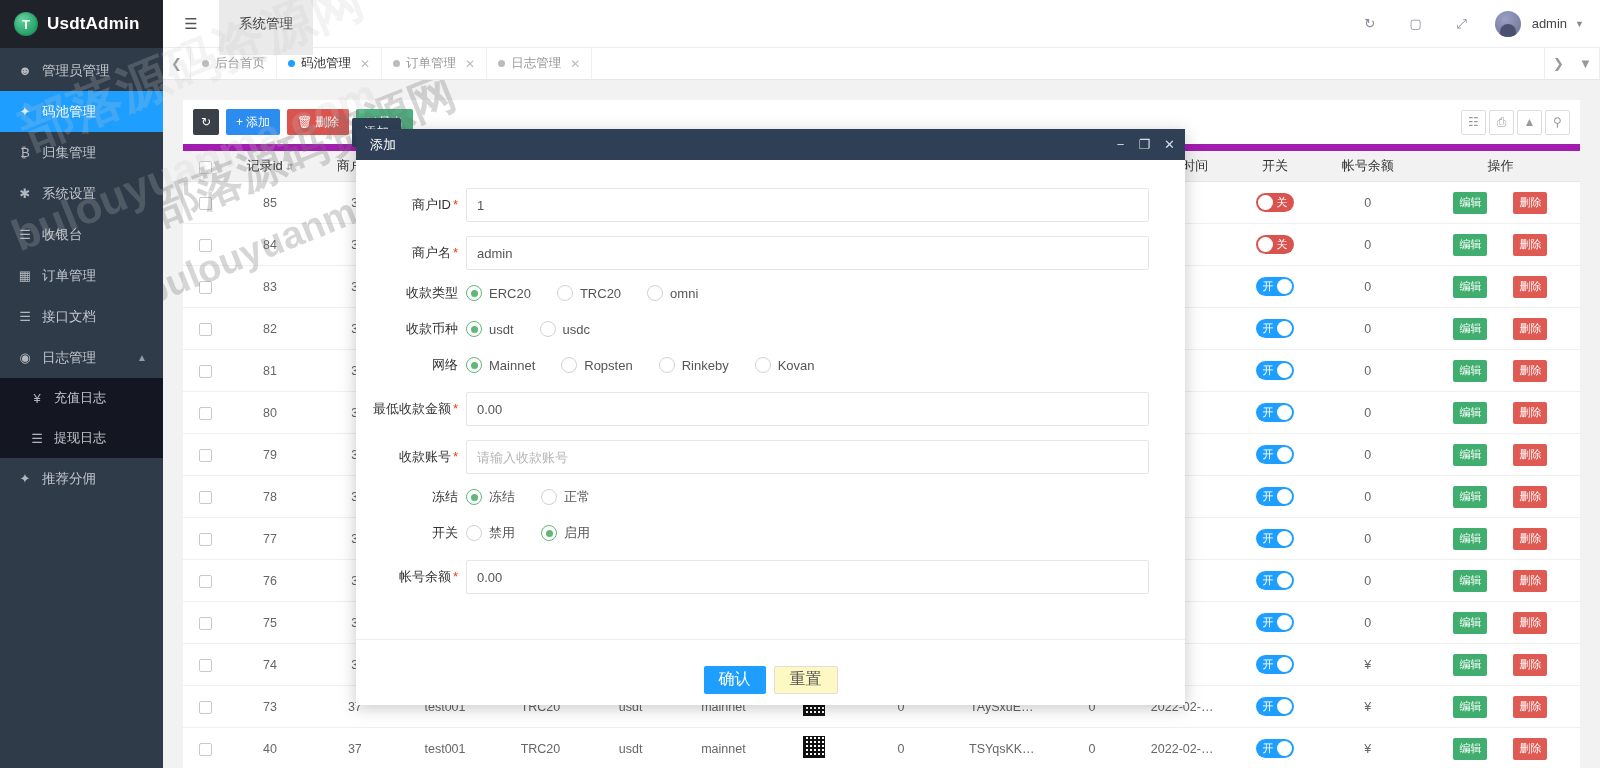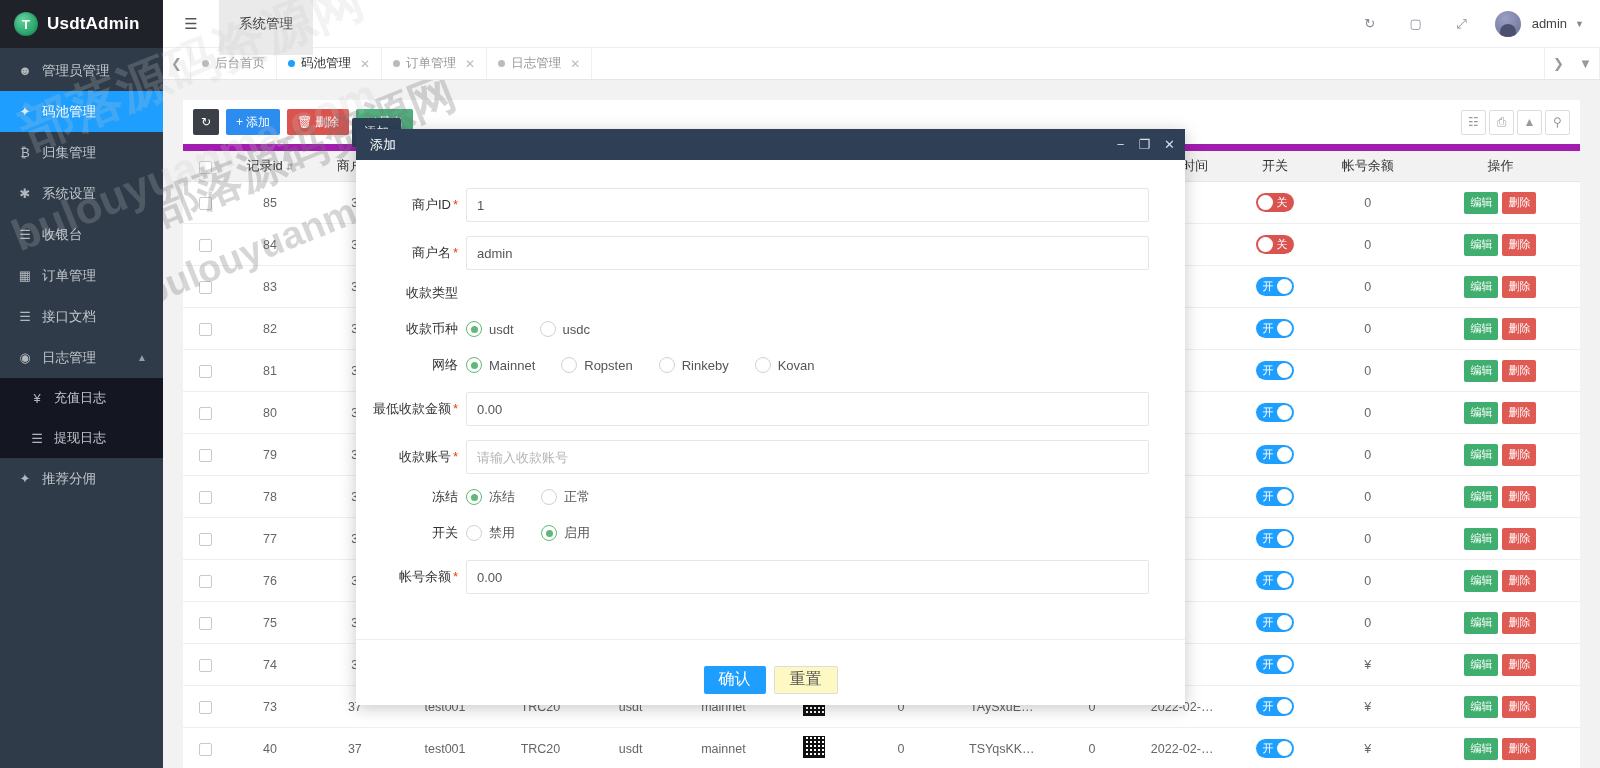--- a/index.html
+++ b/index.html
@@ -158,21 +158,21 @@
     position:relative; cursor:pointer;
   }
   .sw.on  { background:#1e9fff; padding-right:14px; }
   .sw.off { background:#d9534f; padding-left:14px; }
   .sw .knob { position:absolute; top:2px; width:15px; height:15px; border-radius:50%; background:#fff; }
   .sw.on .knob  { right:2px; }
   .sw.off .knob { left:2px; }
   .op-btn {
     display:inline-flex; align-items:center; justify-content:center;
     height:22px; min-width:34px; padding:0 6px; border-radius:2px; color:#fff;
-    font-size:11px; cursor:pointer; margin:0 2px;
+    font-size:11px; cursor:pointer; margin:0 13px;
   }
   .op-btn.edit { background:#3fae6e; }
   .op-btn.del  { background:#e05a54; }
 
   
   .modal {
     position:absolute; left:356px; top:129px; width:829px; height:576px;
     background:#fff; z-index:60; box-shadow:0 3px 16px rgba(0,0,0,.22);
   }
   .modal-head {
@@ -665,20 +665,34 @@
 
       <div class="frow">
         <label class="flabel">
           <span>商户名</span><span class="req">*</span>
         </label>
         <input class="finput" value="admin" style="">
       </div>
 
       <div class="frow" style="margin-bottom:18px">
         <label class="flabel">收款类型</label>
+        <div class="radios" id="radios-pay_type">
+            <div class="radio checked">
+              <span class="rdot"></span>
+              <span class="rlabel">ERC20</span>
+            </div>
+            <div class="radio">
+              <span class="rdot"></span>
+              <span class="rlabel">TRC20</span>
+            </div>
+            <div class="radio">
+              <span class="rdot"></span>
+              <span class="rlabel">omni</span>
+            </div>
+          </div>
       </div>
 
       <div class="frow" style="margin-bottom:18px">
         <label class="flabel">收款币种</label>
         <div class="radios" id="radios-coin">
             <div class="radio checked">
               <span class="rdot"></span>
               <span class="rlabel">usdt</span>
             </div>
             <div class="radio">

